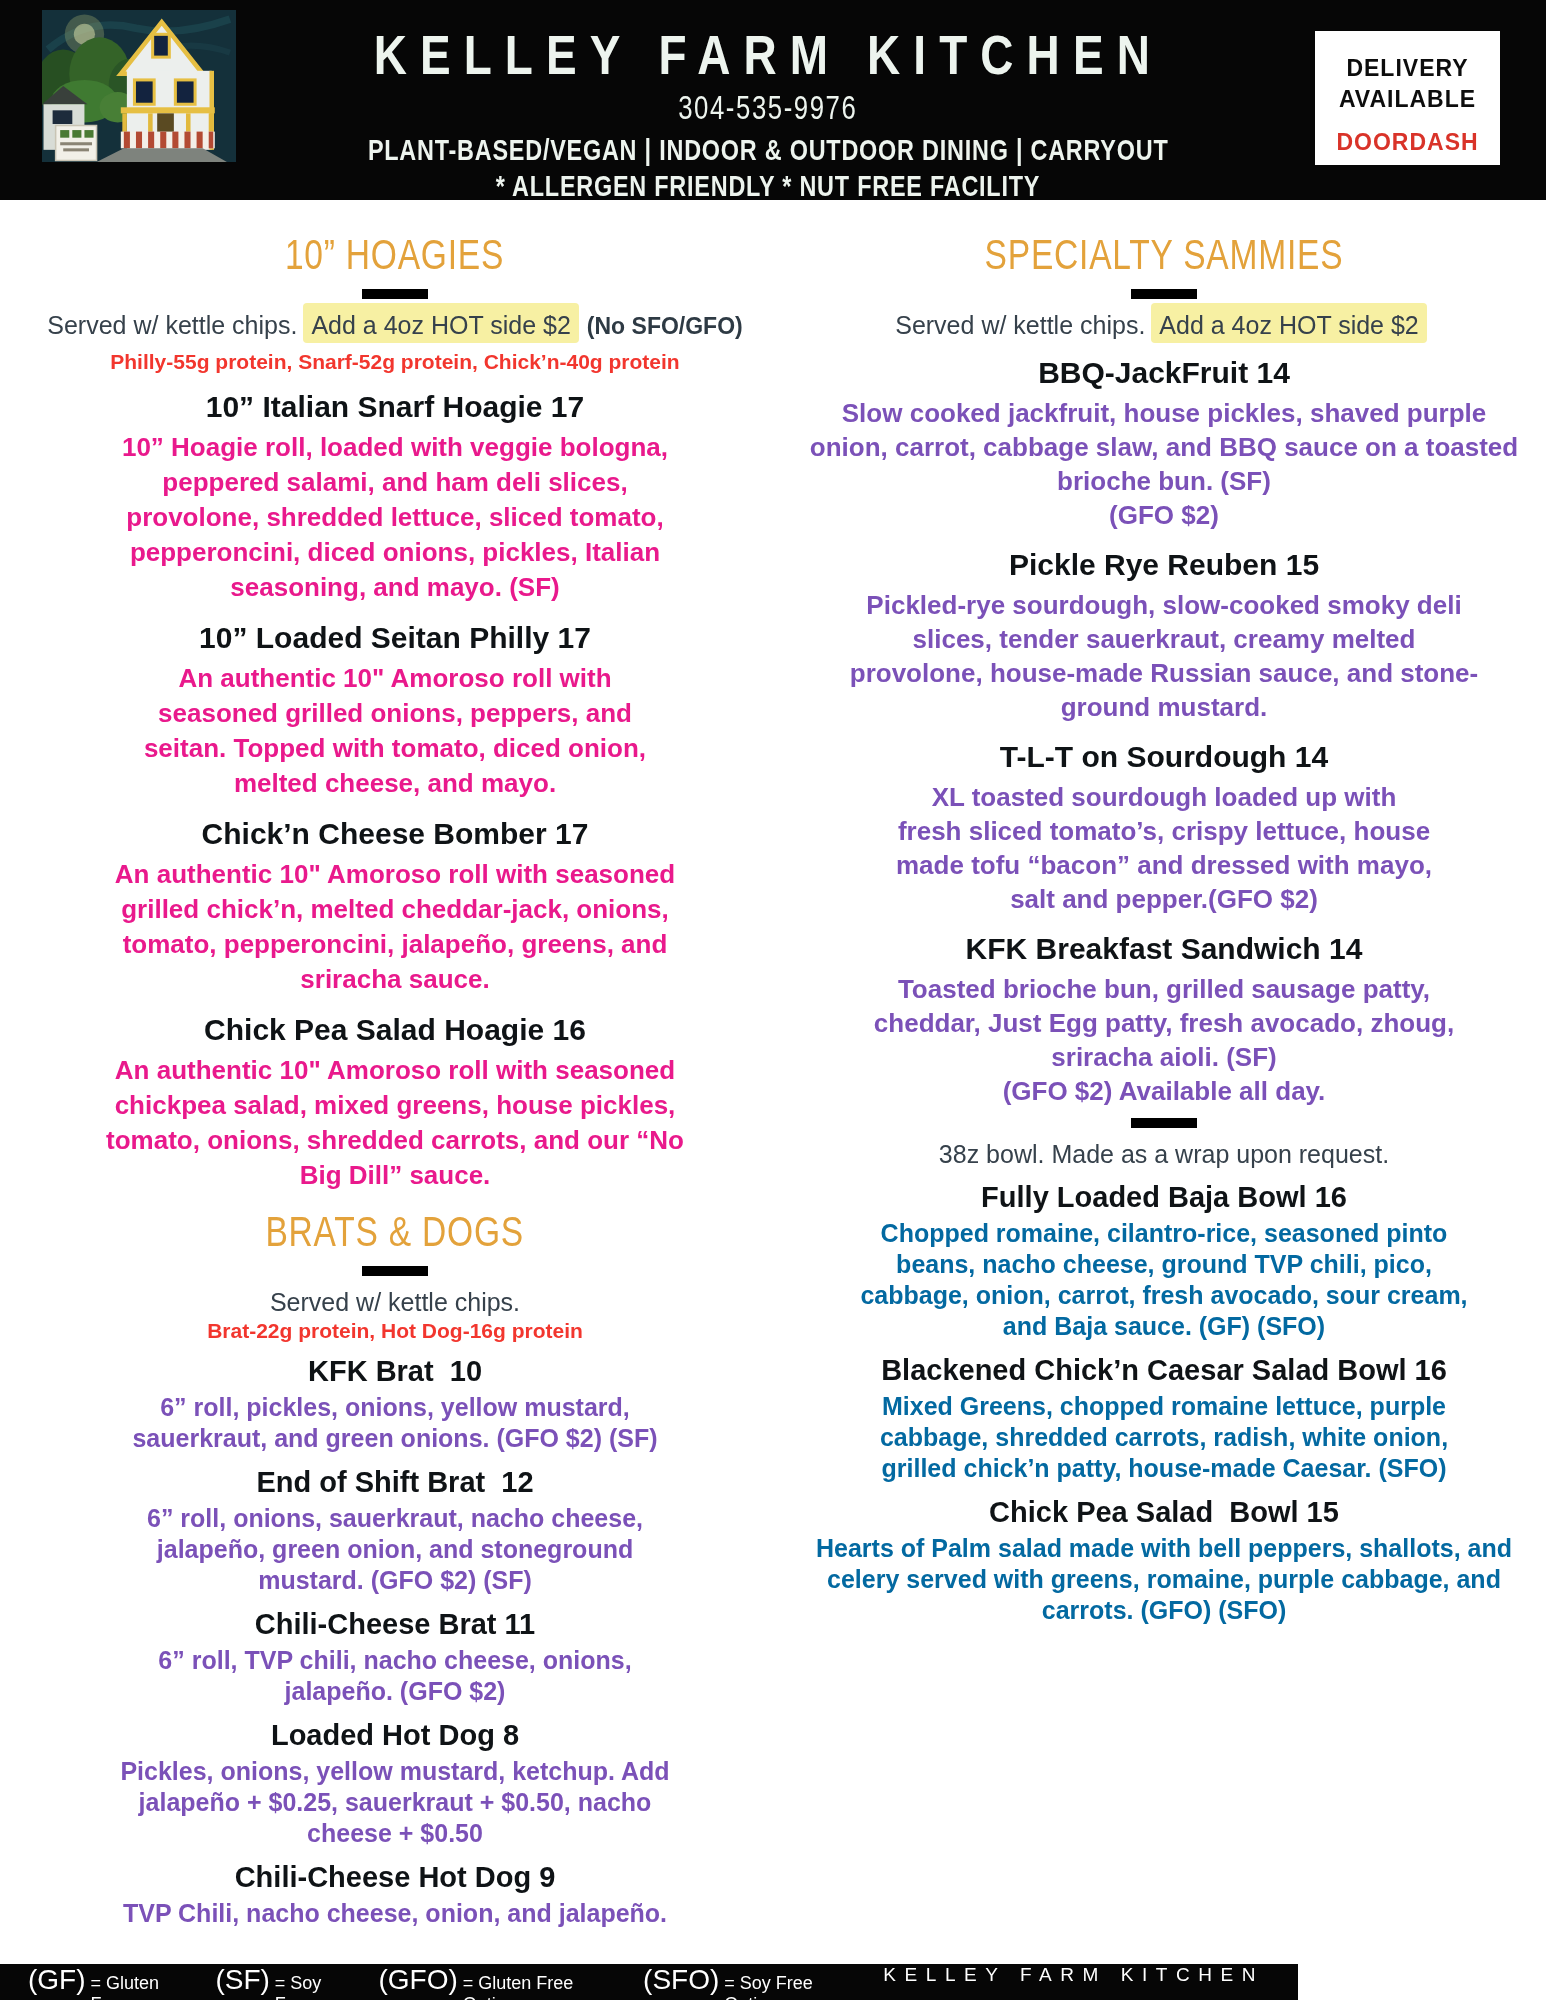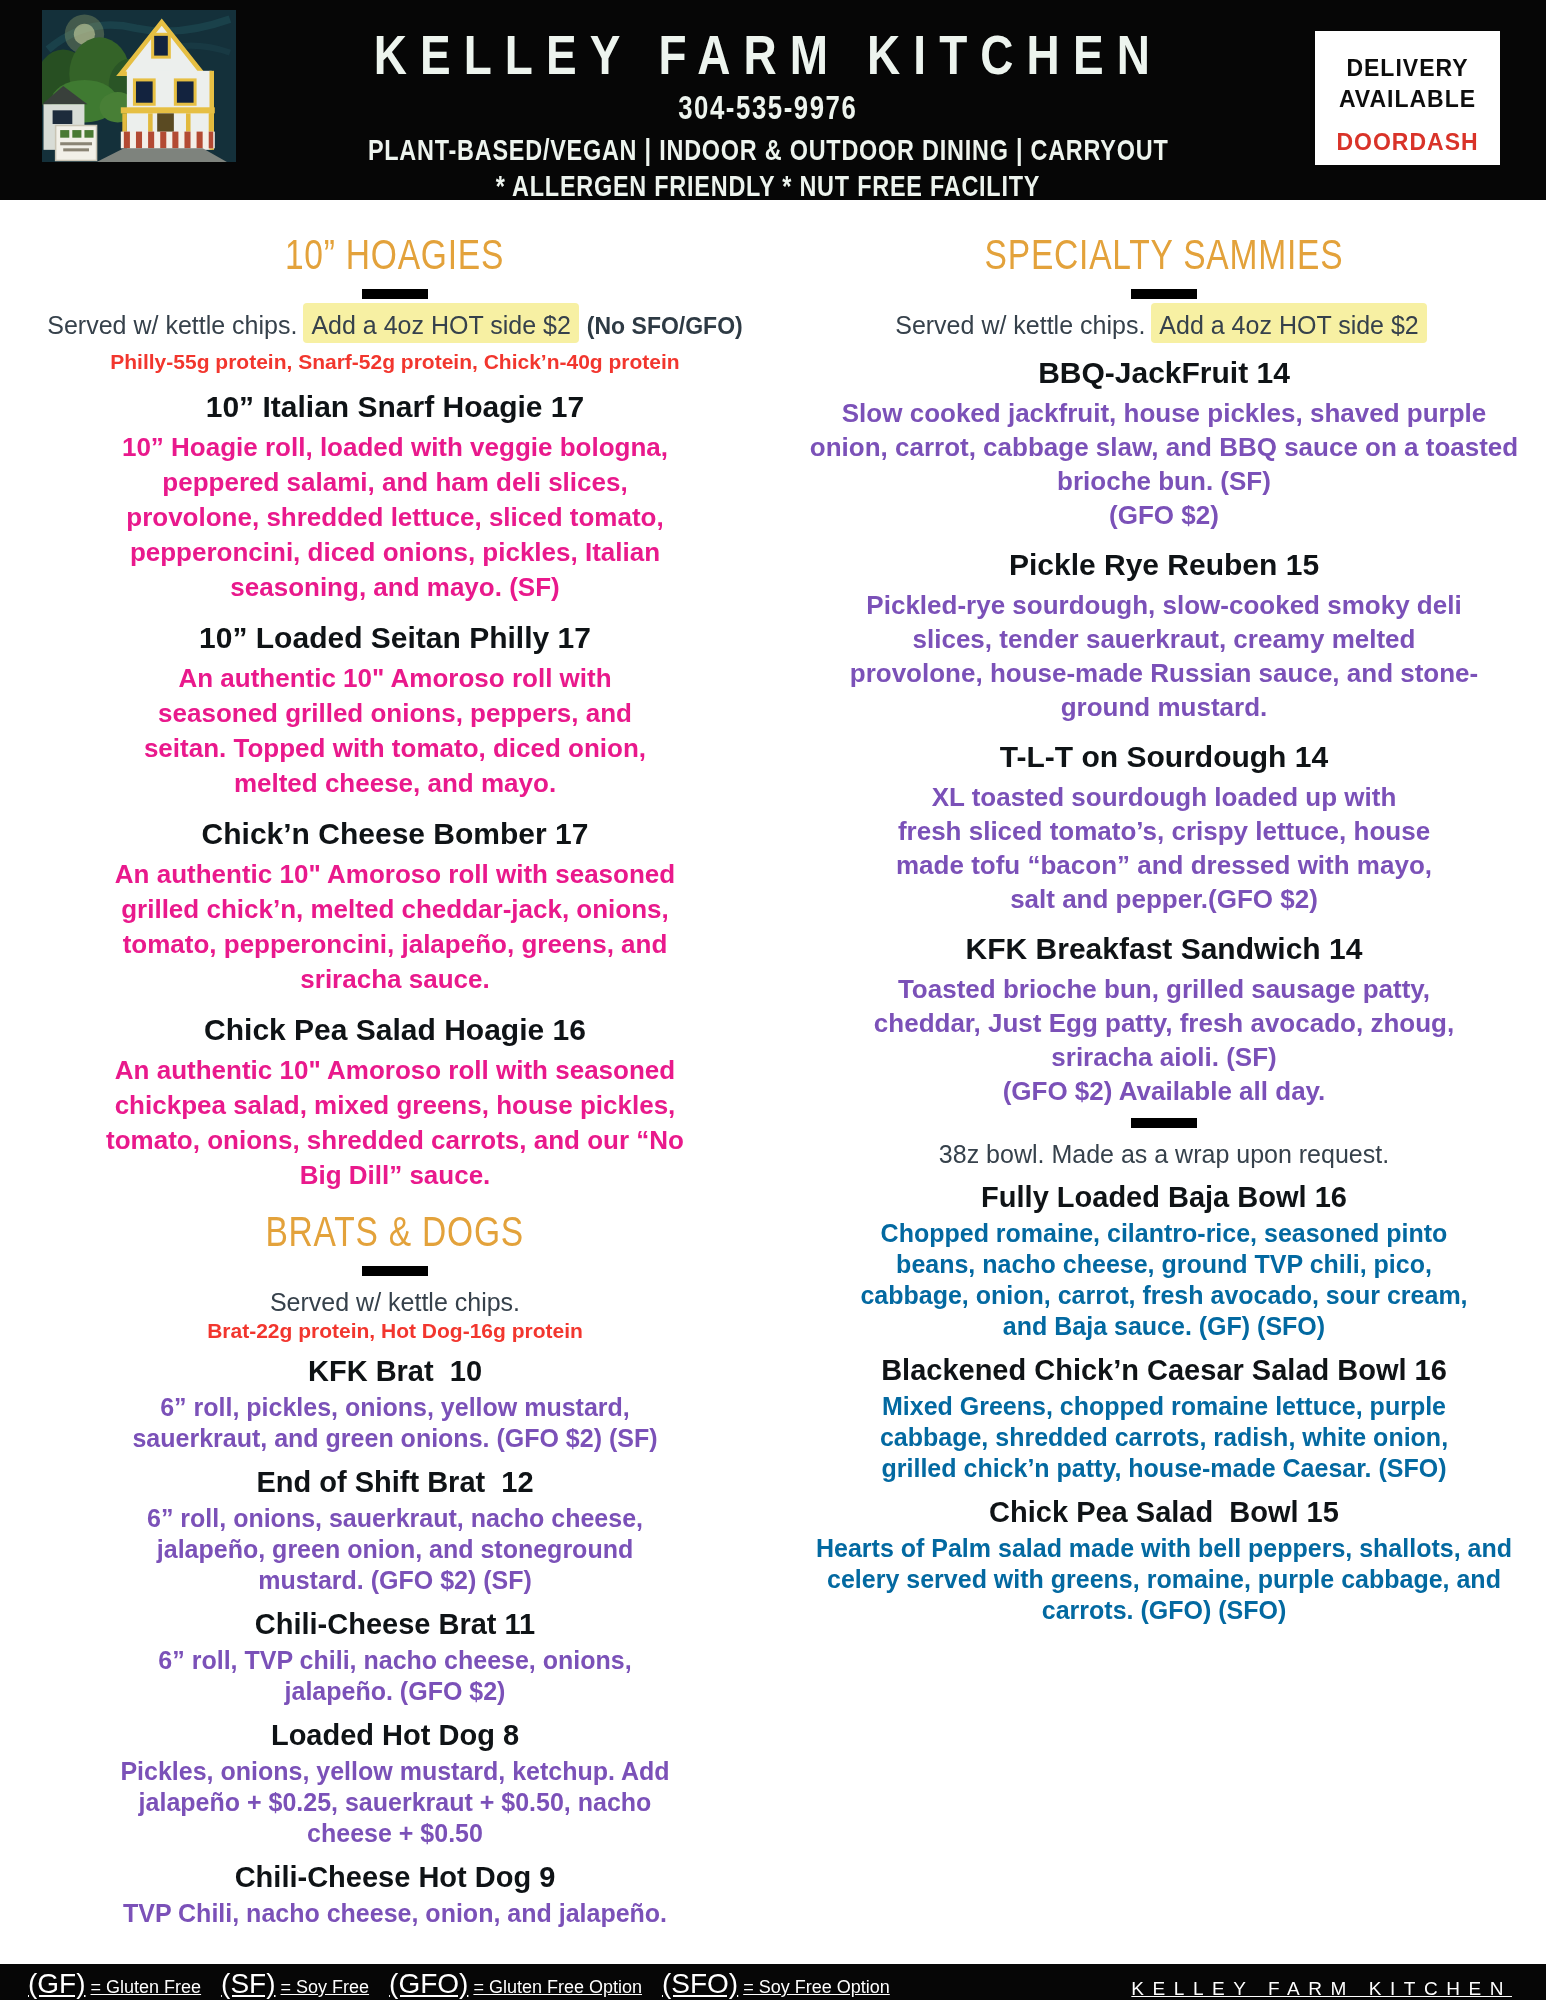--- a/index.html
+++ b/index.html
@@ -5,21 +5,21 @@
   html,body{margin:0;padding:0;background:#888;}
   .page{position:relative;width:1546px;height:2000px;background:#ffffff;overflow:hidden;
         font-family:"Liberation Sans", sans-serif;margin:0 auto;}
   
   .header{position:absolute;left:0;top:0;width:1546px;height:200px;background:#060606;}
   .logo{position:absolute;left:42px;top:10px;width:194px;height:152px;}
   .hcenter{position:absolute;left:250px;right:260px;top:0;text-align:center;color:#edf4ee;}
   .cond{display:inline-block;transform:scaleX(.78);transform-origin:center;}
   .condt{display:inline-block;transform:scaleX(.82);transform-origin:center;}
   h1{margin:22px 0 0;font-size:56px;font-weight:800;letter-spacing:16px;white-space:nowrap;}
-  .phone{margin-top:2px;font-size:33px;font-weight:700;letter-spacing:2px;}
+  .phone{margin-top:2px;font-size:33px;font-weight:400;letter-spacing:2px;}
   .tagline{margin-top:6px;font-size:30px;font-weight:700;letter-spacing:1px;white-space:nowrap;}
   .tagline2{margin-top:2px;font-size:30px;font-weight:700;letter-spacing:1px;white-space:nowrap;}
   .delivery{position:absolute;left:1315px;top:31px;width:185px;height:134px;background:#ffffff;text-align:center;}
   .dl{font-size:23px;font-weight:800;color:#0d0d0d;line-height:31px;letter-spacing:1px;}
   .dl:first-child{margin-top:22px;}
   .doordash{margin-top:14px;font-size:23px;font-weight:800;color:#d93329;letter-spacing:1px;}
   
   .col{position:absolute;top:200px;text-align:center;}
   .col-left{left:30px;width:730px;}
   .col-right{left:786px;width:756px;}
@@ -33,22 +33,22 @@
   .protein{margin:10px 0 0;color:#f2362e;font-size:21px;font-weight:800;}
   .item-name{margin:16px 0 6px;color:#0f1316;font-size:30px;font-weight:800;white-space:pre-wrap;}
   .desc{margin:0;font-size:26px;font-weight:700;line-height:35px;white-space:pre-line;}
   .pink{color:#e9198c;}
   .purple{color:#7b51b8;}
   .red{color:#0369a1;}
   .sammie .desc{line-height:34px;}
   .tight .item-name{margin:12px 0 4px;font-size:29px;}
   .tight .desc{font-size:25px;line-height:31px;}
   
-  .footer{position:absolute;left:0;bottom:0;width:1546px;height:36px;background:#060606;color:#fff;
-          display:flex;align-items:flex-end;padding:0 0 0 28px;box-sizing:border-box;text-decoration:underline;}
+  .footer{position:absolute;left:0;bottom:0;width:1298px;height:36px;background:#060606;color:#fff;
+          display:flex;align-items:flex-start;padding:0 0 0 28px;box-sizing:border-box;}
   .legend-item{display:flex;align-items:baseline;margin-right:20px;}
   .code{font-size:28px;font-weight:400;}
   .meaning{font-size:18px;font-weight:400;margin-left:5px;}
   .brand{margin-left:auto;margin-right:34px;font-size:19px;font-weight:500;letter-spacing:0.45em;white-space:nowrap;}
 </style>
 </head>
 <body>
 
 <div class="page">
 

